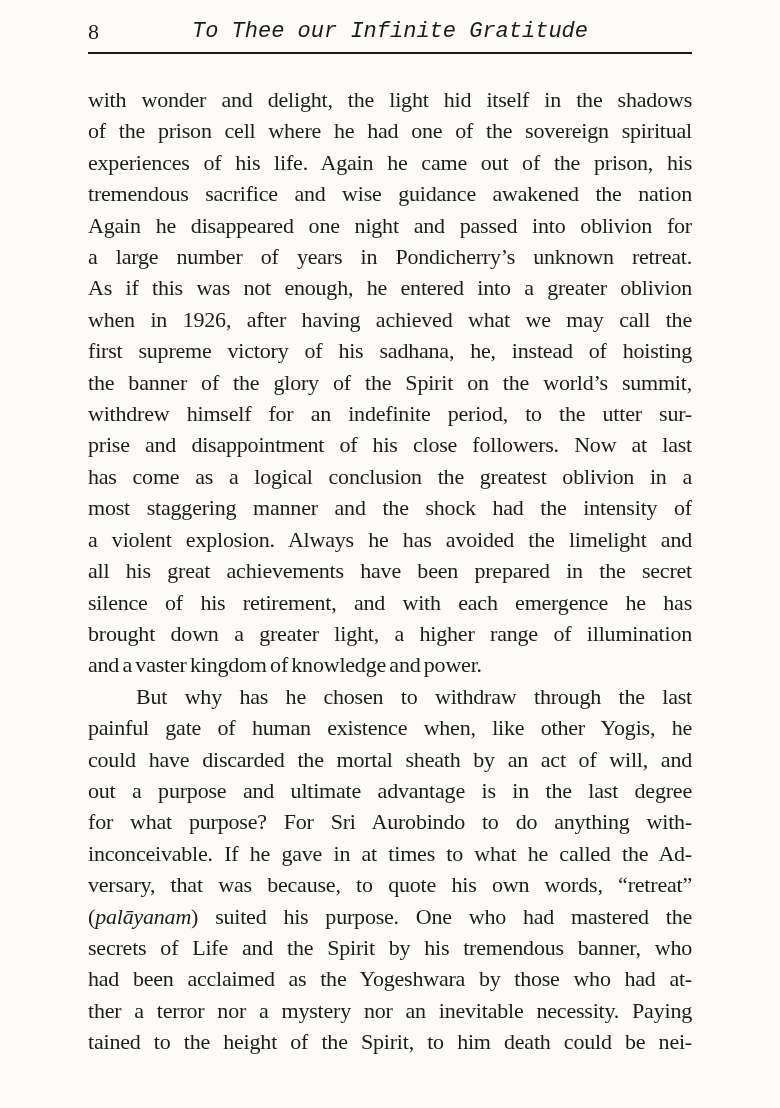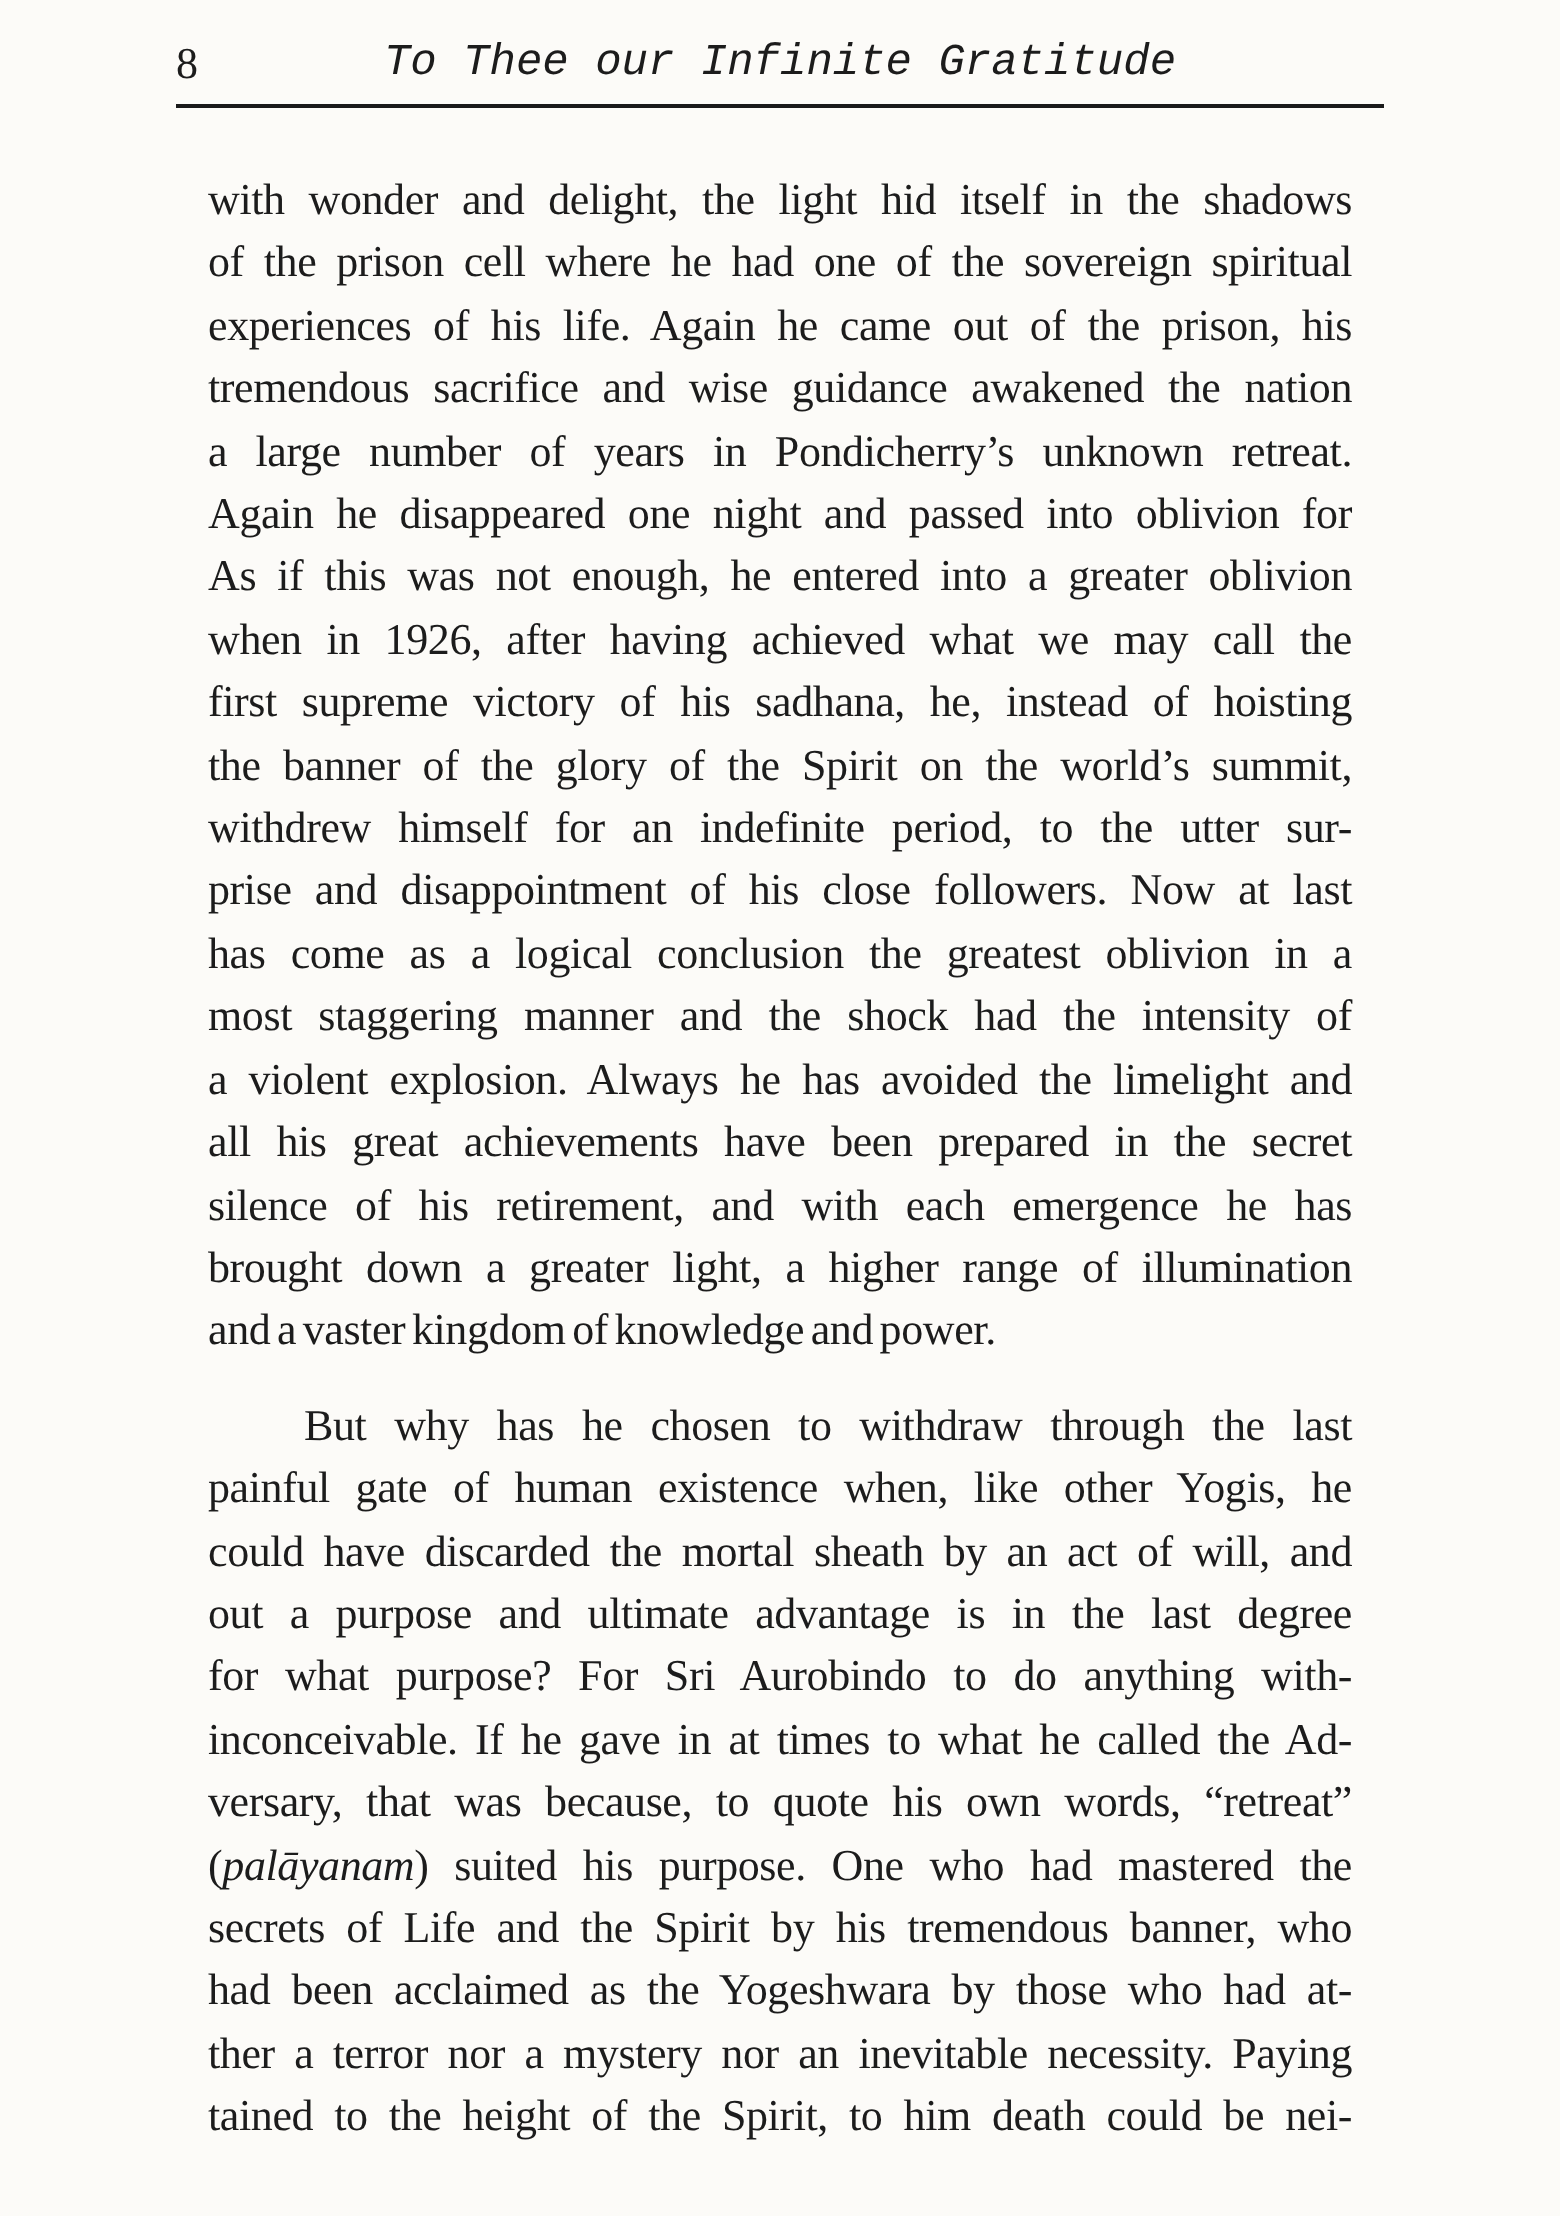--- a/index.html
+++ b/index.html
@@ -42,21 +42,21 @@
     background: #1a1a1a;
     margin-top: 4px;
   }
   .body-text {
     margin-top: 30px;
     font-size: 22px;
     line-height: 31.4px;
     letter-spacing: -0.2px;
     word-spacing: -2px;
   }
-  .paragraph { margin: 16px; }
+  .paragraph { margin: 0; }
   .line {
     text-align: justify;
     text-align-last: justify;
   }
   .line.last {
     text-align: left;
     text-align-last: left;
   }
   .line.indent {
     text-indent: 48px;
@@ -73,22 +73,22 @@
     <span class="page-number">8</span>
     <span class="running-title">To Thee our Infinite Gratitude</span>
   </header>
   <div class="header-rule"></div>
   <main class="body-text" id="paragraphs">
       <div class="paragraph">
         <div class="line">with wonder and delight, the light hid itself in the shadows</div>
         <div class="line">of the prison cell where he had one of the sovereign spiritual</div>
         <div class="line">experiences of his life. Again he came out of the prison, his</div>
         <div class="line">tremendous sacrifice and wise guidance awakened the nation</div>
+        <div class="line">Again he disappeared one night and passed into oblivion for</div>
         <div class="line">a large number of years in Pondicherry’s unknown retreat.</div>
-        <div class="line">Again he disappeared one night and passed into oblivion for</div>
         <div class="line">As if this was not enough, he entered into a greater oblivion</div>
         <div class="line">when in 1926, after having achieved what we may call the</div>
         <div class="line">first supreme victory of his sadhana, he, instead of hoisting</div>
         <div class="line">the banner of the glory of the Spirit on the world’s summit,</div>
         <div class="line">withdrew himself for an indefinite period, to the utter sur-</div>
         <div class="line">prise and disappointment of his close followers. Now at last</div>
         <div class="line">has come as a logical conclusion the greatest oblivion in a</div>
         <div class="line">most staggering manner and the shock had the intensity of</div>
         <div class="line">a violent explosion. Always he has avoided the limelight and</div>
         <div class="line">all his great achievements have been prepared in the secret</div>

